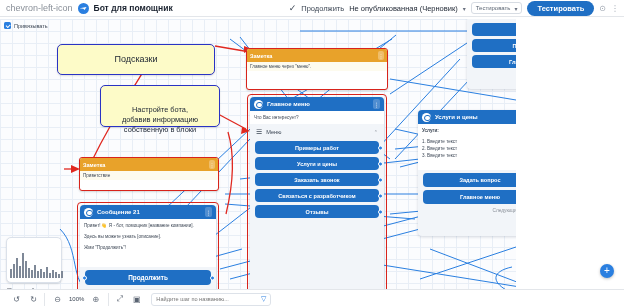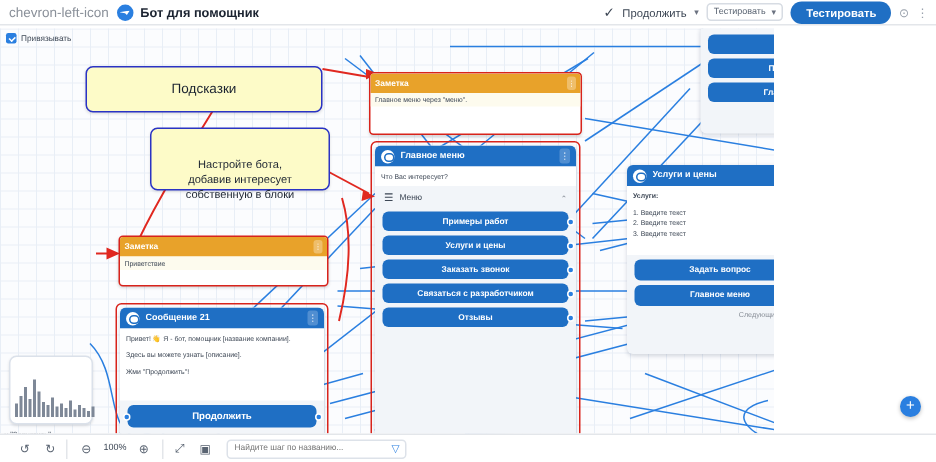--- a/index.html
+++ b/index.html
@@ -213,20 +213,21 @@
 
 <div id="root">
 
   <div class="topbar">
     <span class="tb-back">chevron-left-icon</span>
     <span class="tb-logo"></span>
     <span class="tb-title">Бот для помощник</span>
     <div class="tb-right">
       <span class="tb-check">✓</span>
       <span class="tb-saved">Продолжить</span>
+      <span class="tb-status">Не опубликованная (Черновик)</span>
       <span class="tb-caret">▾</span>
       <span class="tb-test">
         <span>Тестировать</span>
         <span class="tb-caret">▾</span>
       </span>
       <span class="tb-pub">Тестировать</span>
       <span class="tb-ic">⊙</span>
       <span class="tb-ic">⋮</span>
     </div>
   </div>
@@ -440,21 +441,21 @@
         </div>
       </div>
     </div>
 
     <div class="callout" style="left:57px;top:25px;width:158px;height:31px;">
       <span style="font-size:9px;">Подсказки</span>
     </div>
 
     <div class="callout" style="left:100px;top:66px;width:120px;height:42px;flex-direction:column;">
       <span style="font-size:7.4px;margin-top:28px;">Настройте бота,</span>
-      <span style="font-size:7.4px;">добавив интересует</span>
+      <span style="font-size:7.4px;">добавив информацию</span>
       <span style="font-size:7.4px;">собственную в блоки</span>
     </div>
 
   </div>
 
   <div class="fab">+</div>
 
   <div class="bottombar">
     <span class="bb-ic">↺</span>
     <span class="bb-ic">↻</span>

